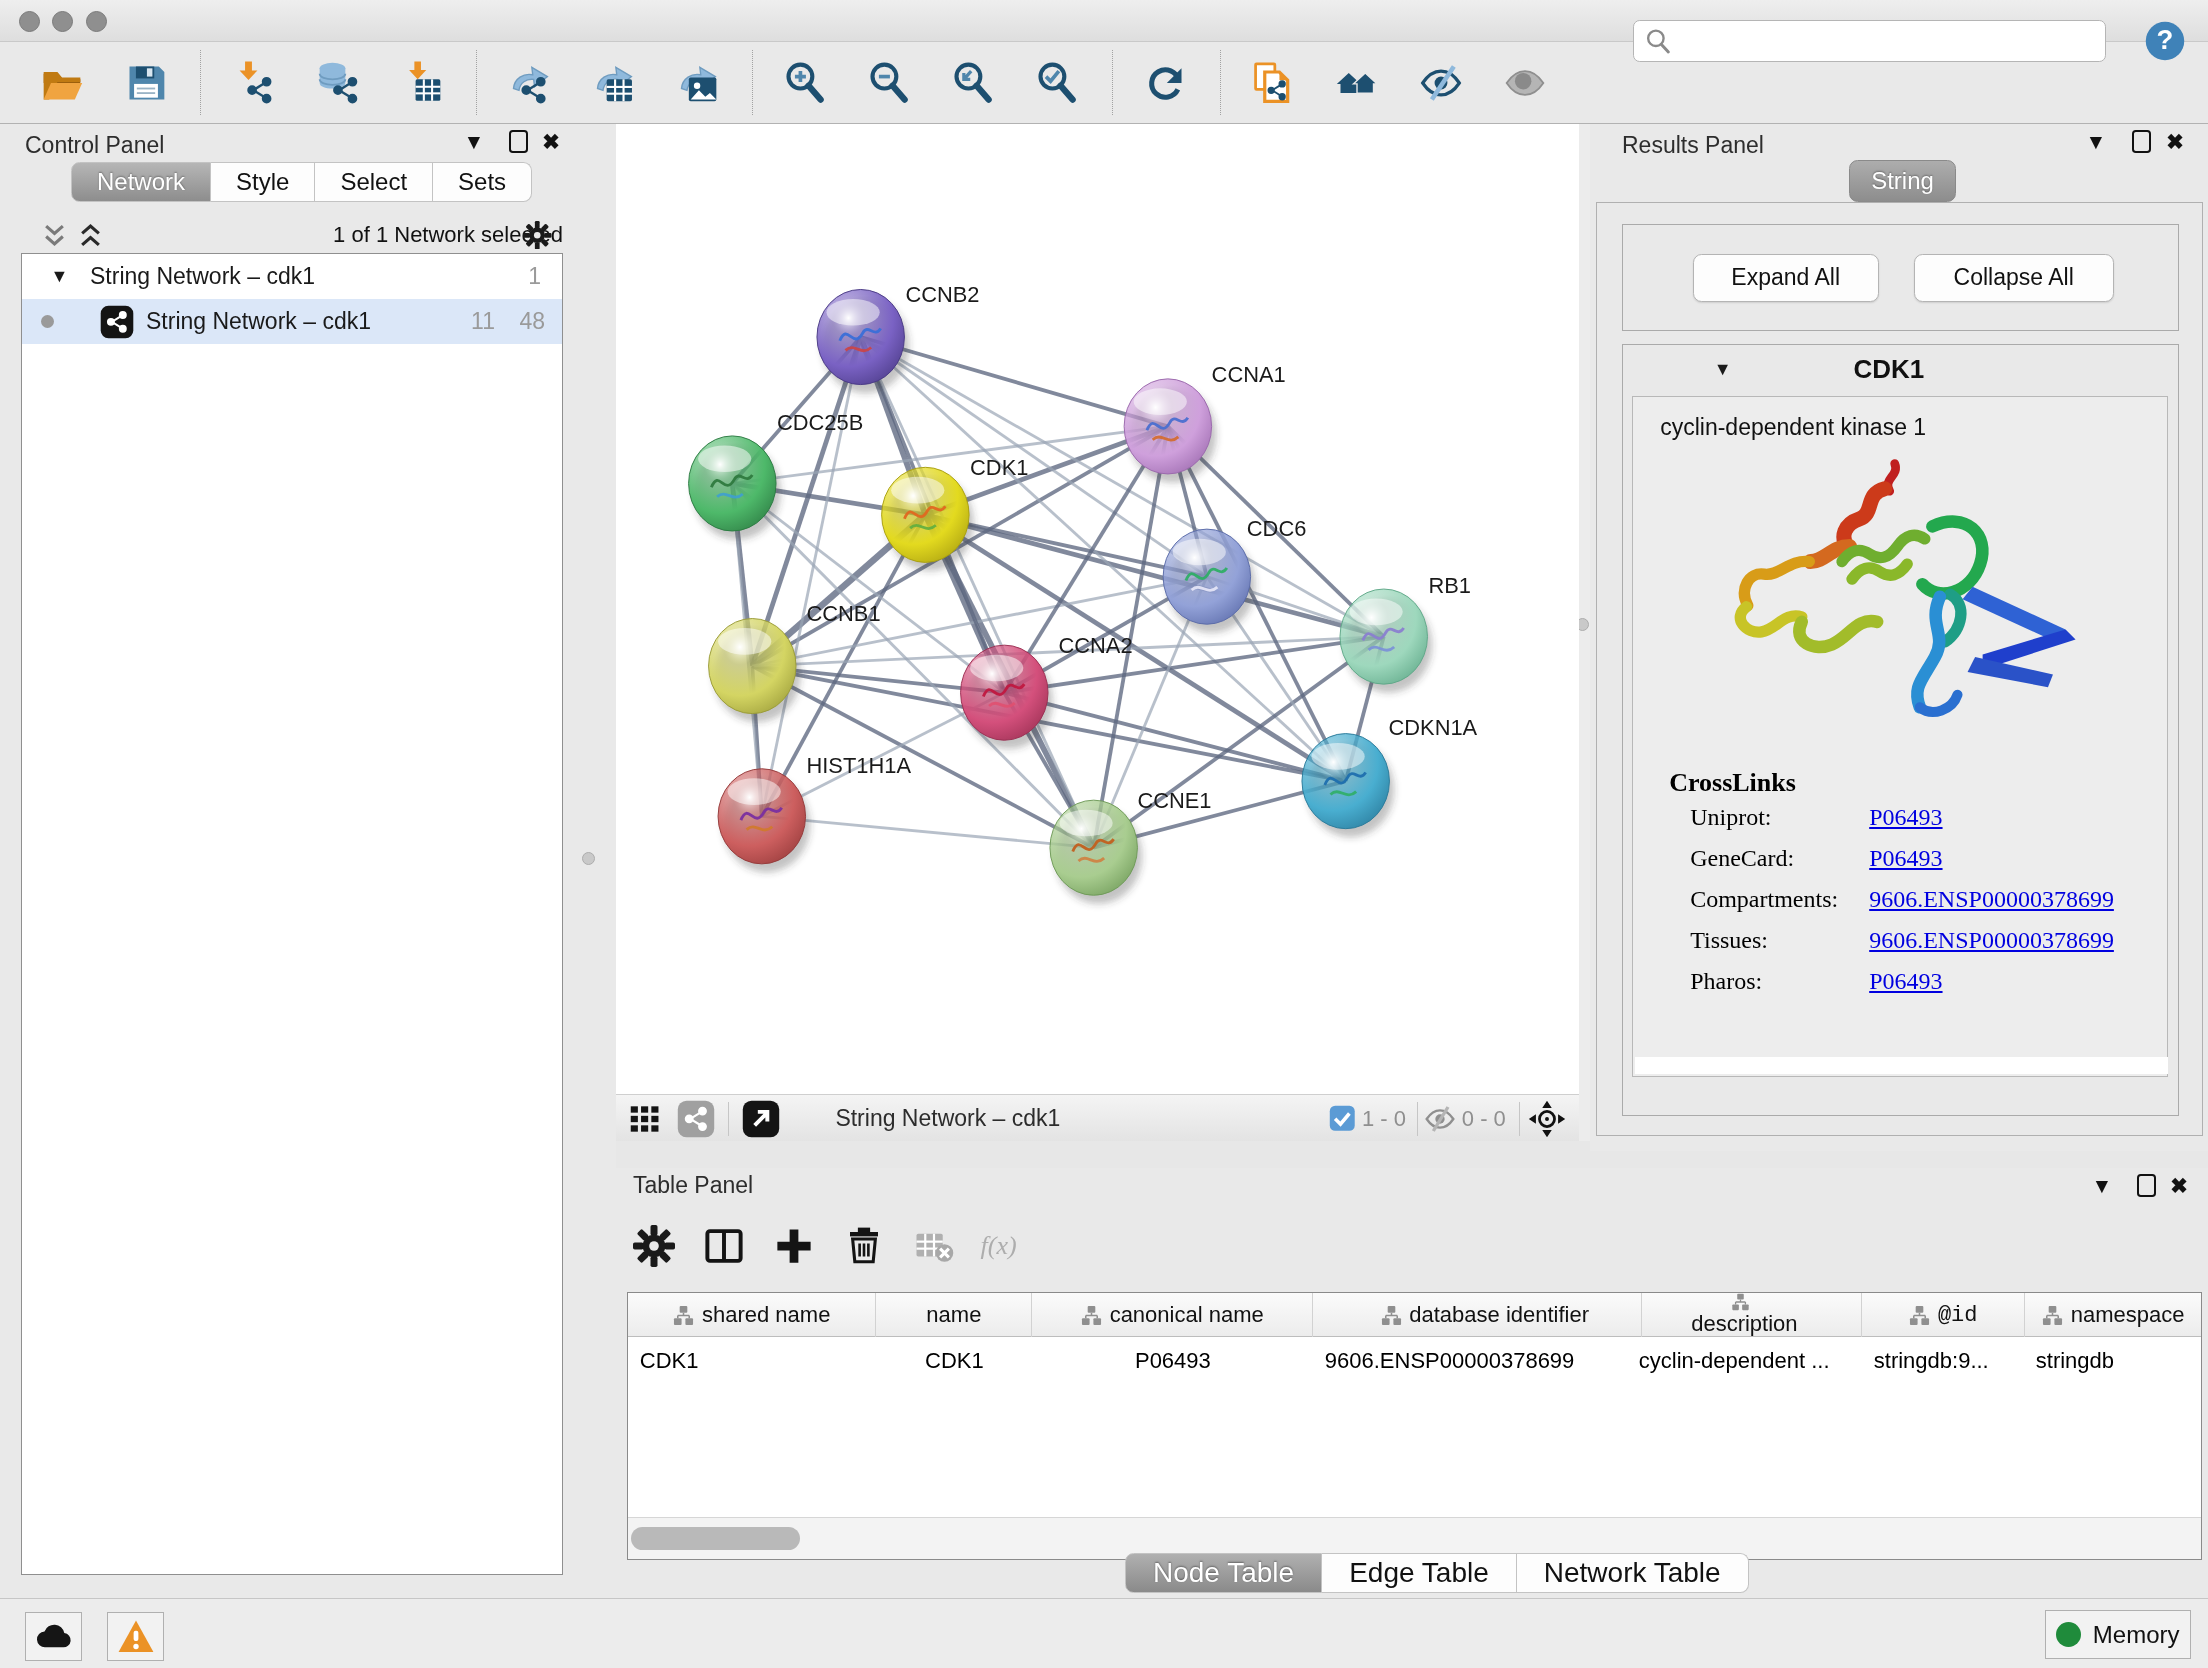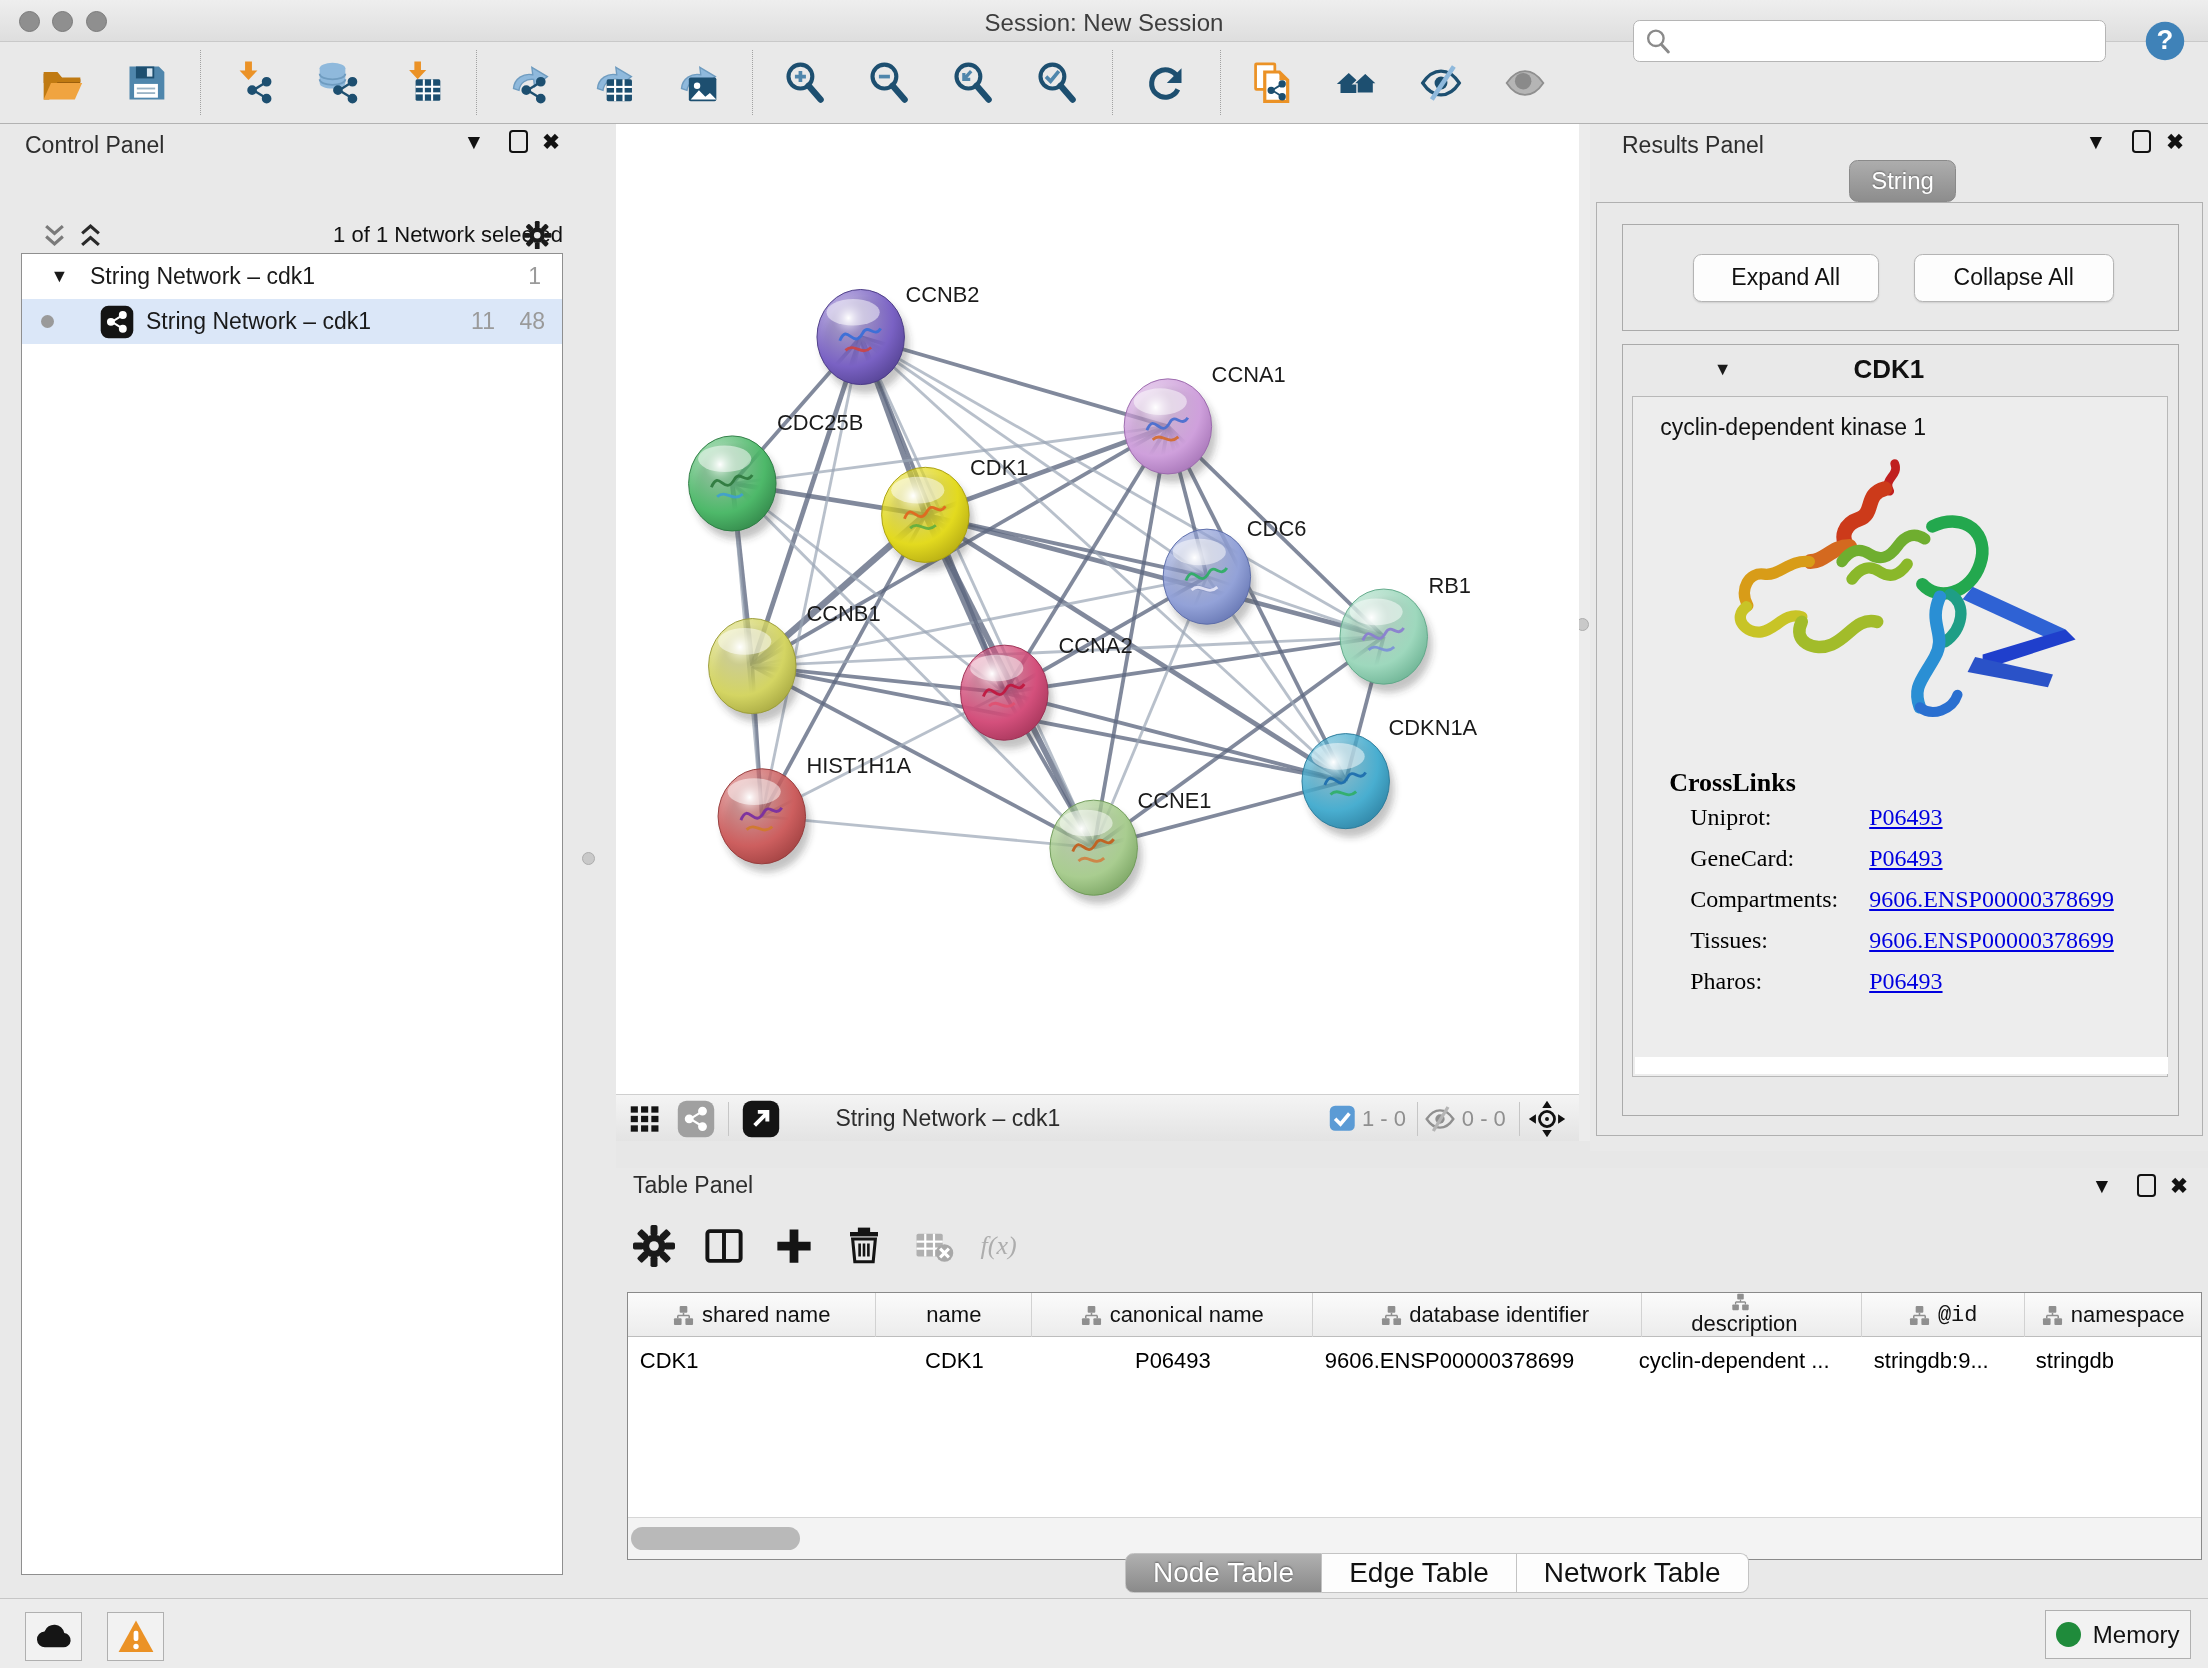--- a/index.html
+++ b/index.html
@@ -129,21 +129,20 @@
   .mem-dot { width:25px; height:25px; border-radius:50%; background:#1f8b3b; margin-right:11.4px; }
   svg { display:block; }
 </style>
 </head>
 <body>
 
 <div class="titlebar">
   <span class="tl-dot" style="left:19px"></span>
   <span class="tl-dot" style="left:52px"></span>
   <span class="tl-dot" style="left:86px"></span>
-  <div class="win-title">Session: New Session</div>
 </div>
 
 <div class="toolbar" id="main-toolbar">
     <span class="tb-icon">
       <svg width="44" height="44" viewBox="0 0 48 48">
         <path d="M4 14h16l5 6h19v4H4z" fill="#9c5f0c"></path>
         <path d="M4 42V12h15l5 6h20v5H19l-9 19z" fill="#c07a12"></path>
         <path d="M12 24h34l-8 18H4z" fill="#f0a440"></path>
       </svg>
     </span>
@@ -327,20 +326,26 @@
       <text x="24" y="33" text-anchor="middle" font-size="30" font-weight="bold" fill="#fff" font-family="Liberation Sans,sans-serif">?</text>
     </svg>
   </div>
 
 <div class="control-panel">
   <div class="cp-hd panel-title">Control Panel</div>
   <span class="p-ctl" style="left:458px">▼</span>
   <span class="p-ctl" style="left:502px"><span class="p-float"></span></span>
   <span class="p-ctl" style="left:535px; font-weight:bold;">✖</span>
 
+  <div class="tabs-row" id="cp-tabs">
+      <div class="tab sel">Network</div>
+      <div class="tab">Style</div>
+      <div class="tab">Select</div>
+      <div class="tab">Sets</div>
+    </div>
 
   <div class="cp-sub">
     <span style="position:absolute;left:21px">
         <svg width="25" height="25" viewBox="0 0 24 24">
           <path d="M4 3l8 7 8-7M4 13l8 7 8-7" stroke="#7a7a7a" stroke-width="3" fill="none"></path>
         </svg>
       </span>
     <span style="position:absolute;left:57px">
         <svg width="25" height="25" viewBox="0 0 24 24">
           <path d="M4 10l8-7 8 7M4 21l8-7 8 7" stroke="#2a2a2a" stroke-width="3" fill="none"></path>

